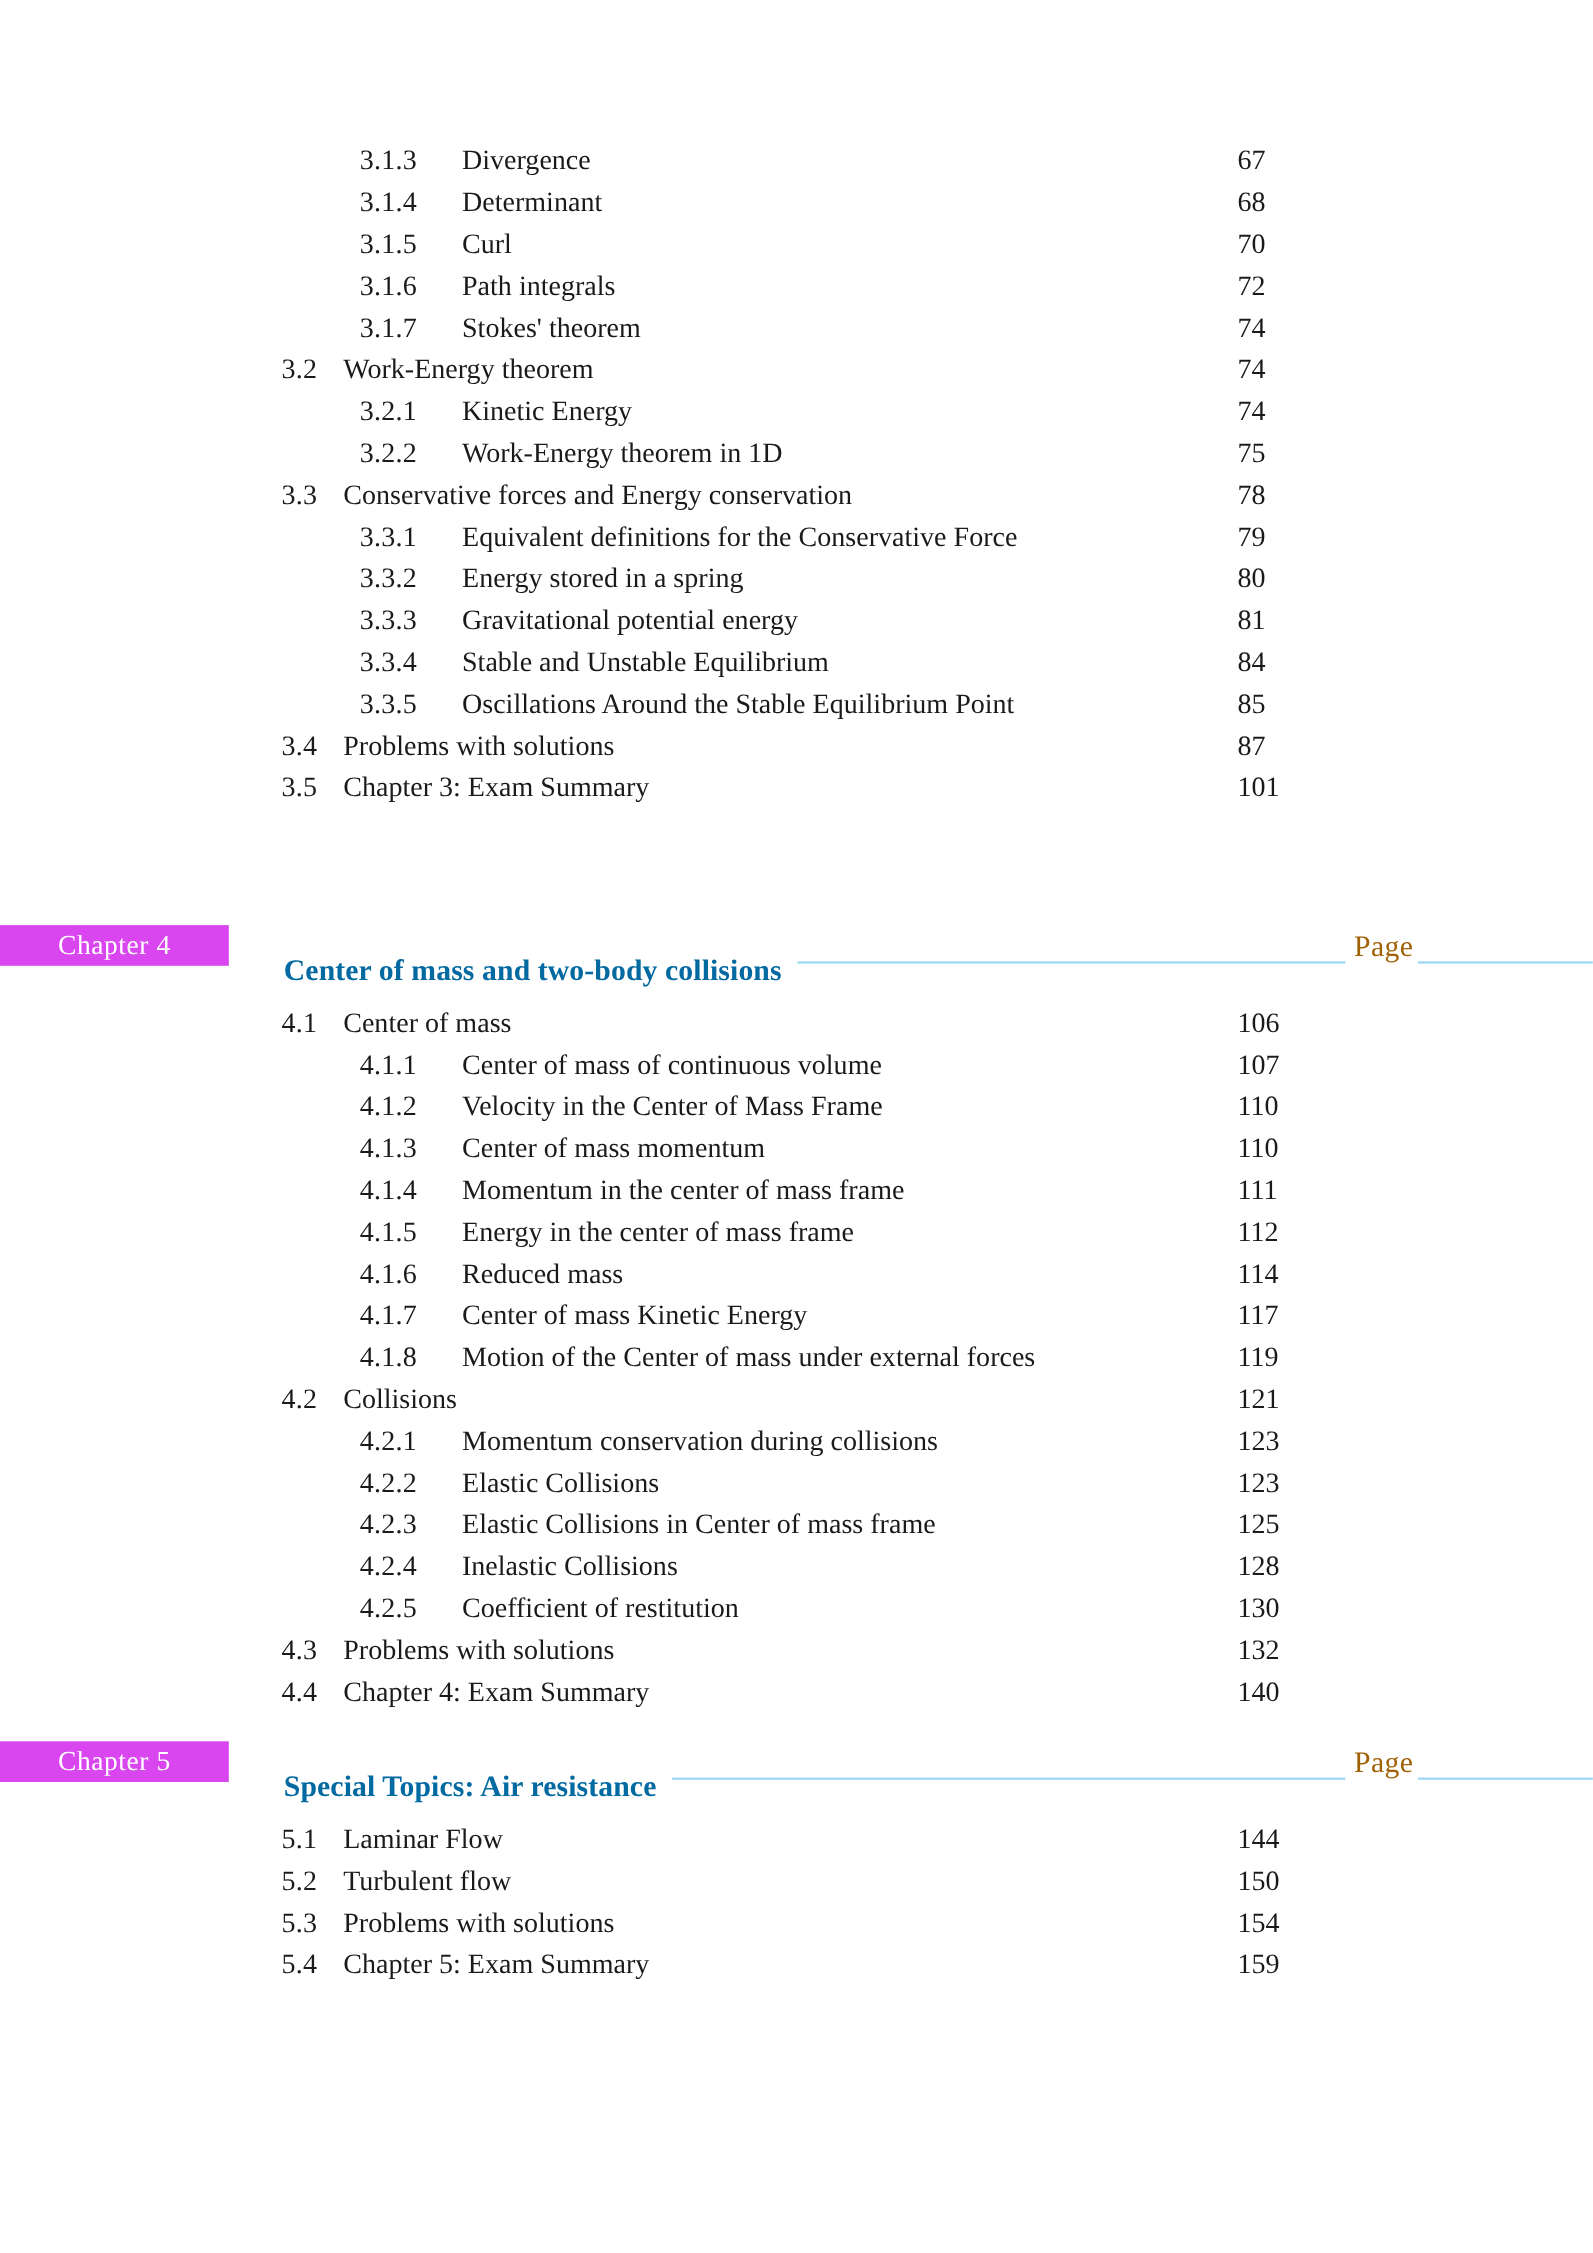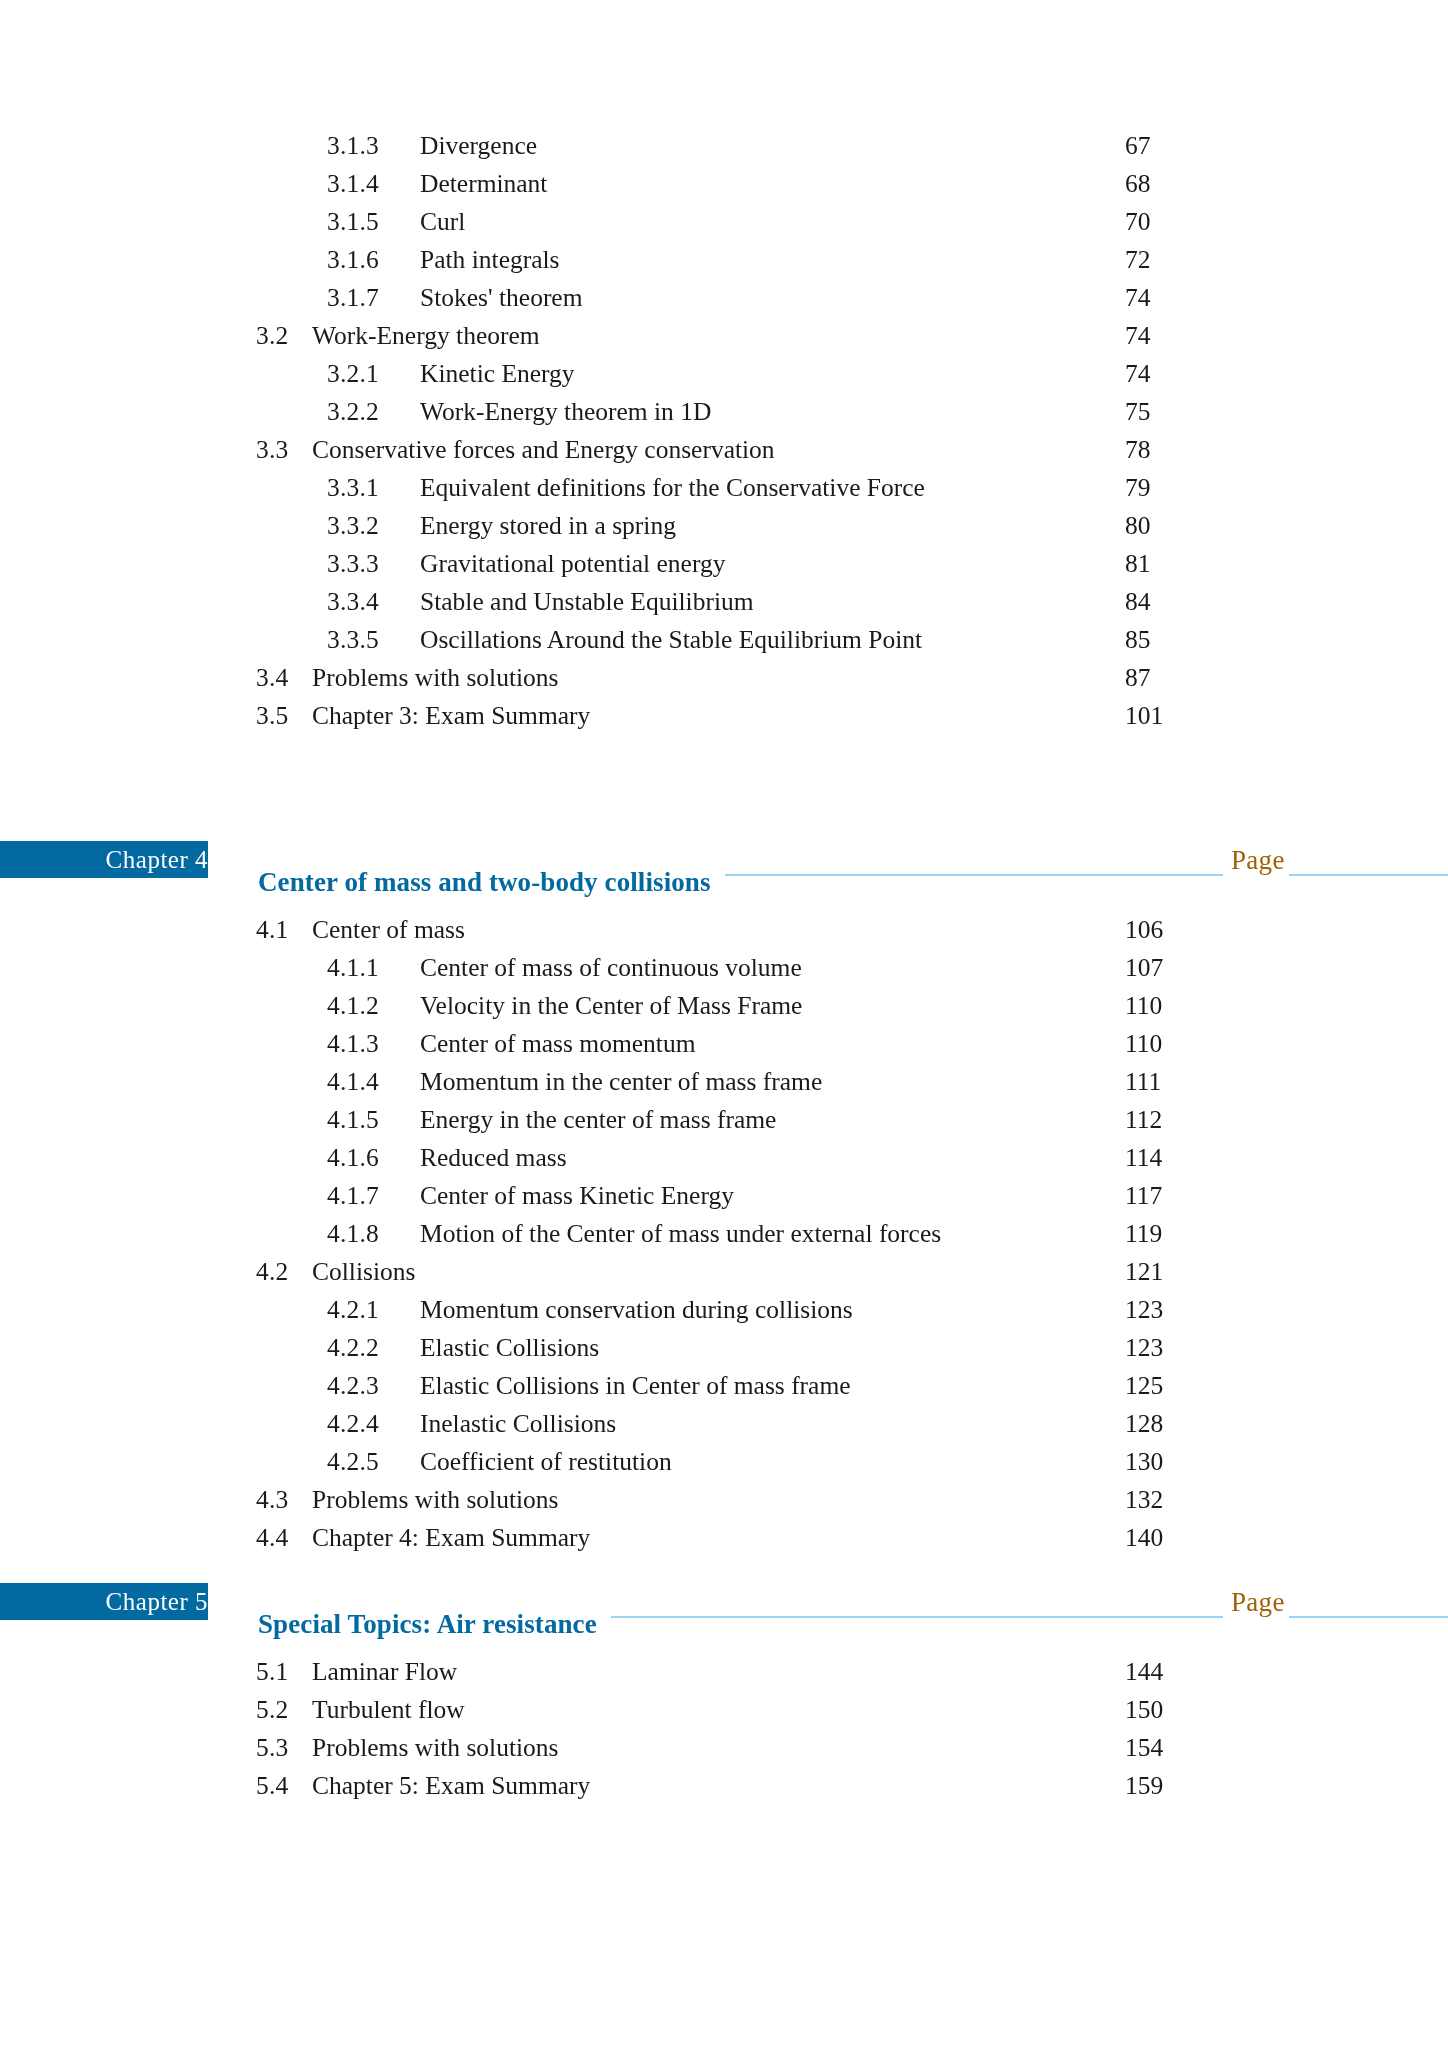--- a/index.html
+++ b/index.html
@@ -82,25 +82,25 @@
     position: relative;
     height: 56px;
   }
 
   .chapter-badge {
     position: absolute;
     left: 0;
     top: 0;
     width: 208px;
     height: 37px;
-    background: #0369a1;
+    background: #d946ef;
     color: #ffffff;
     font-size: 25px;
     line-height: 37px;
-    text-align: right;
+    text-align: center;
     letter-spacing: 0.5px;
   }
 
   .chapter-title {
     position: absolute;
     left: 258px;
     top: -5px;
     font-size: 27px;
     line-height: 46px;
     font-weight: bold;

